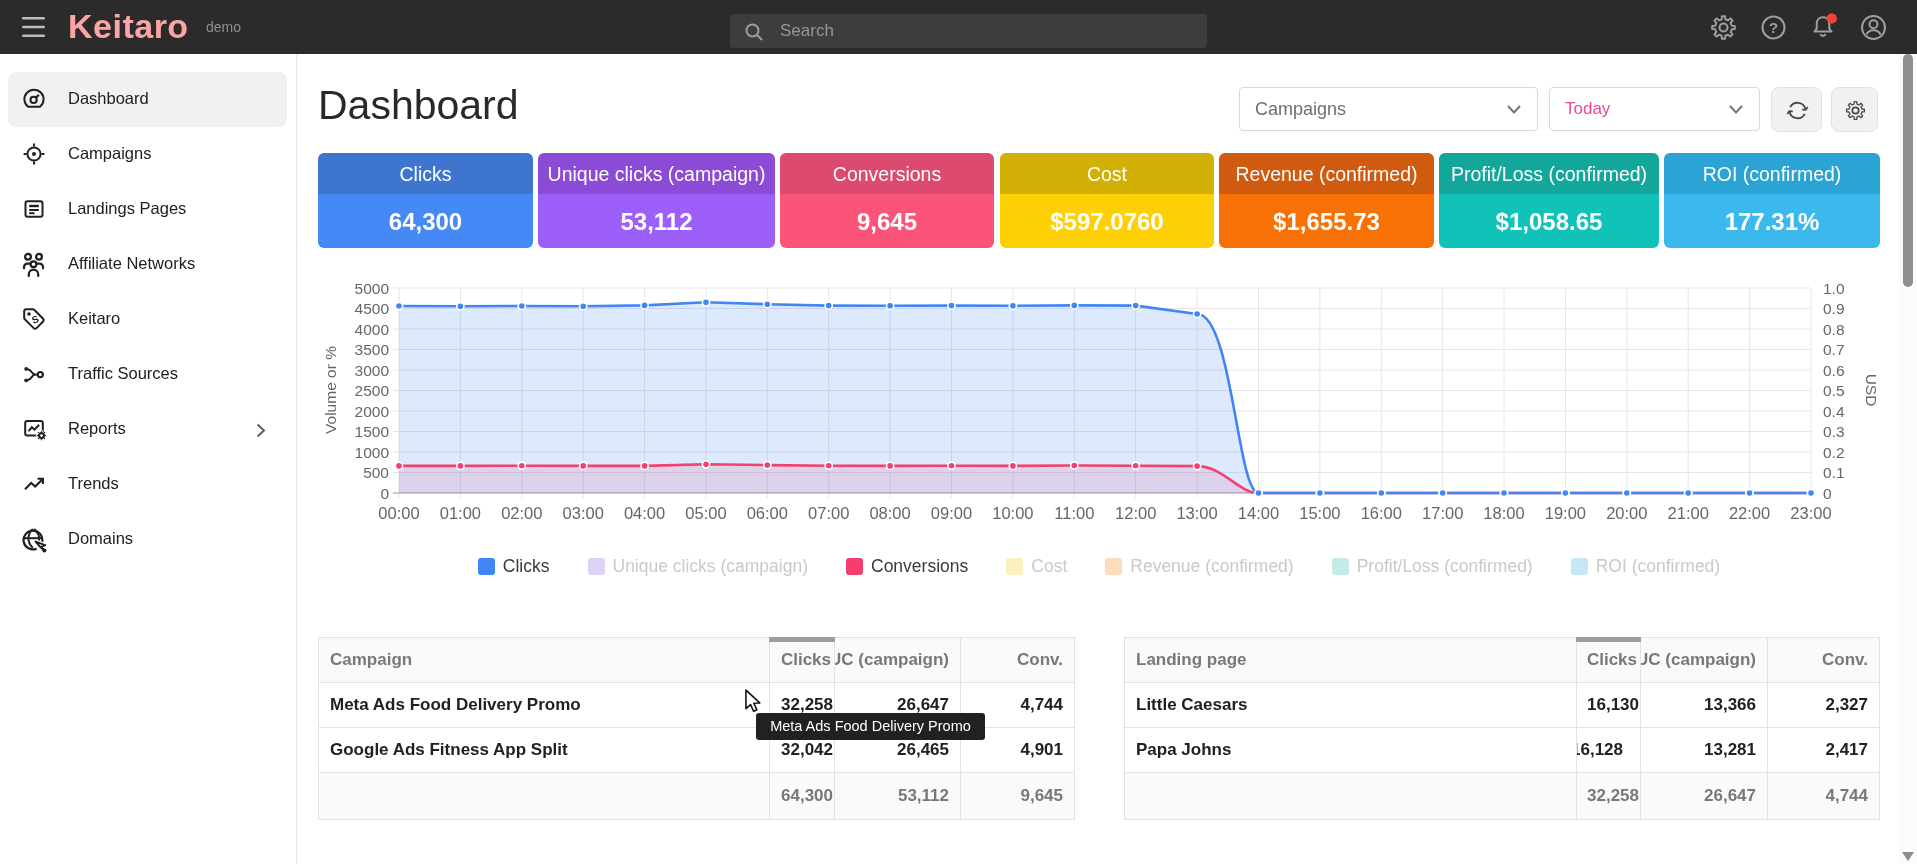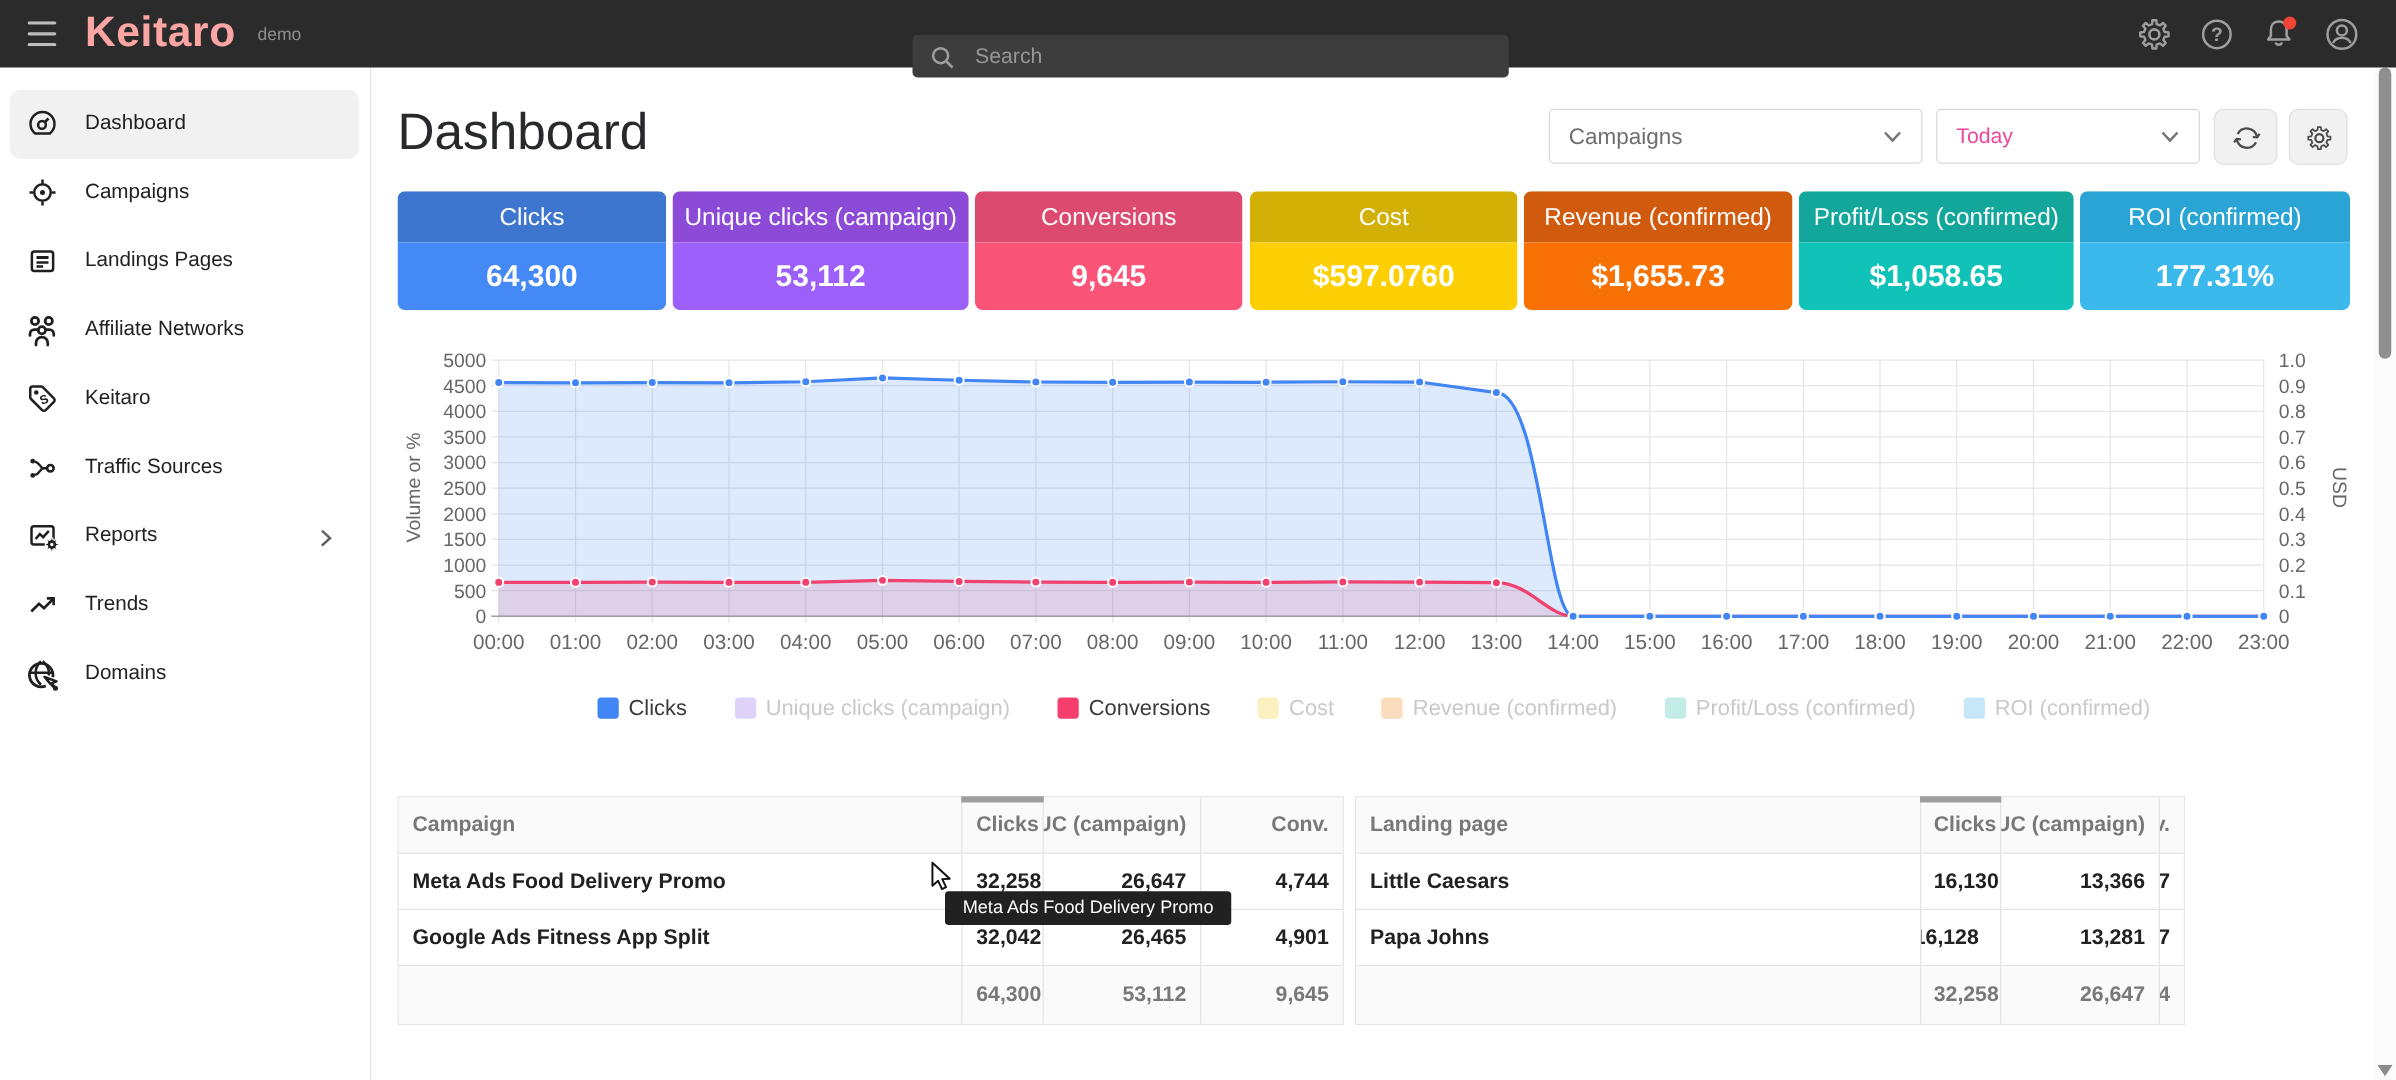--- a/index.html
+++ b/index.html
@@ -2,21 +2,21 @@
 <html><head><meta charset="utf-8">
 <style>
 * { margin:0; padding:0; box-sizing:border-box; }
 html,body { width:1917px; height:864px; overflow:hidden; background:#fff;
   font-family:"Liberation Sans", sans-serif; }
 .abs { position:absolute; }
 
 #topbar { position:absolute; left:0; top:0; width:1917px; height:54px; background:#2b2b2b; z-index:30; }
 #logo { position:absolute; left:68px; top:7px; font-size:34px; font-weight:700; color:#fca5a5; letter-spacing:0.5px; }
 #demo { position:absolute; left:206px; top:19px; font-size:14px; color:#8f8f8f; }
-#search { position:absolute; left:730px; top:28px; width:477px; height:34px; background:#3d3d3d; border-radius:4px; }
+#search { position:absolute; left:730px; top:14px; width:477px; height:34px; background:#3d3d3d; border-radius:4px; }
 #search span { position:absolute; left:50px; top:7px; font-size:17px; color:#979797; }
 
 #sidebar { position:absolute; left:0; top:54px; width:297px; height:810px; background:#fff; border-right:1px solid #e4e4e4; }
 .mi { position:absolute; left:0; width:297px; height:55px; }
 .mi .sel { position:absolute; left:8px; top:0; width:279px; height:55px; background:#f1f1f1; border-radius:8px; }
 .mi svg { position:absolute; left:22px; top:15px; }
 .mi .lbl { position:absolute; left:68px; top:17px; font-size:16.5px; color:#212121; }
 
 #title { position:absolute; left:318px; top:82px; font-size:41px; color:#27292c; }
 .sel-box { position:absolute; top:87px; height:44px; background:#fff; border:1px solid #d9d9d9; border-radius:4px; }
@@ -431,21 +431,21 @@
     <div class="cell num" style="width:126px">26,465</div>
     <div class="cell num e" style="flex:1">4,901</div>
   </div>
   <div class="row ftr last">
     <div class="cell" style="width:451px;padding-left:11px"></div>
     <div class="cell num" style="width:65px;padding-right:1px">64,300</div>
     <div class="cell num" style="width:126px">53,112</div>
     <div class="cell num e" style="flex:1">9,645</div>
   </div>
 </div>
-<div class="dt" style="left:1084px;width:664px">
+<div class="dt" style="left:1124px;width:756px">
   <div class="sortbar" style="left:451px;width:65px"></div>
   <div class="row hdr">
     <div class="cell" style="width:452px;padding-left:11px">Landing page</div>
     <div class="cell num" style="width:64px;padding-right:3px">Clicks</div>
     <div class="cell num" style="width:127px">UC (campaign)</div>
     <div class="cell num e" style="flex:1">Conv.</div>
   </div>
   <div class="row">
     <div class="cell" style="width:452px;padding-left:11px">Little Caesars</div>
     <div class="cell num" style="width:64px;padding-right:1px">16,130</div>

